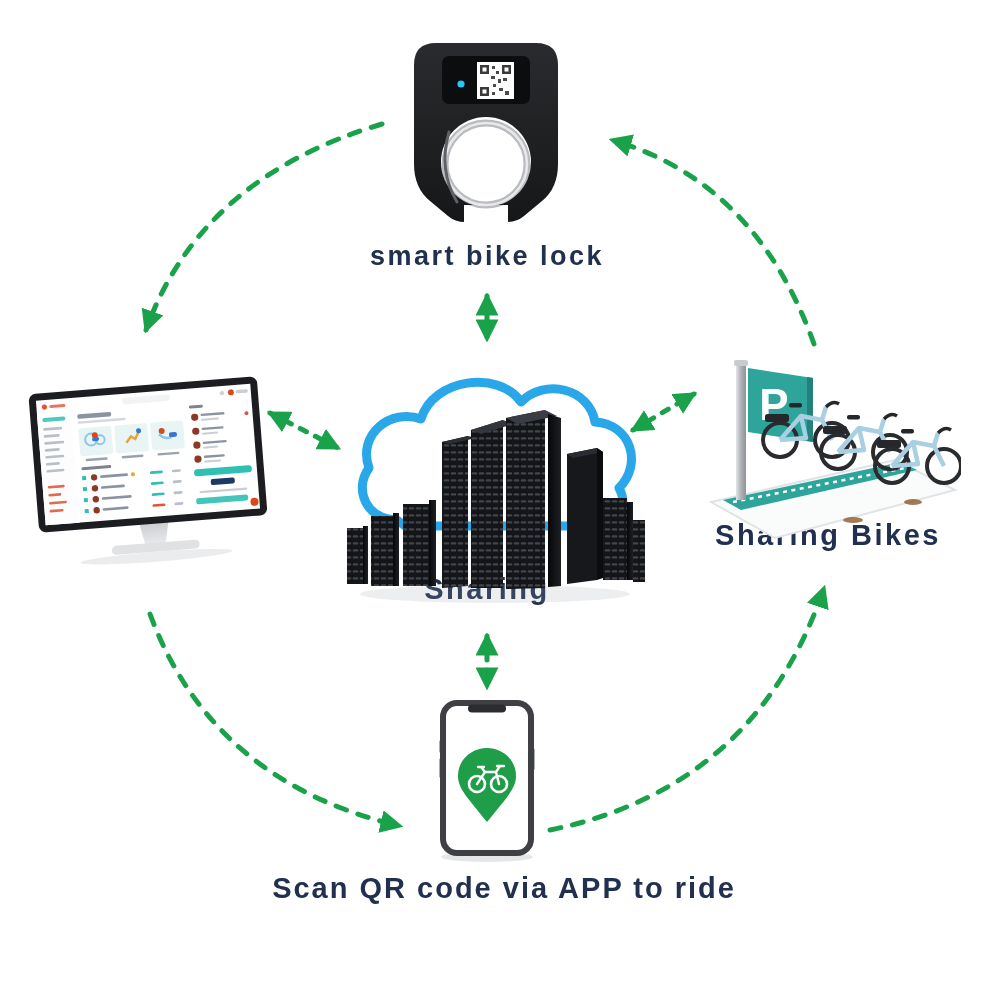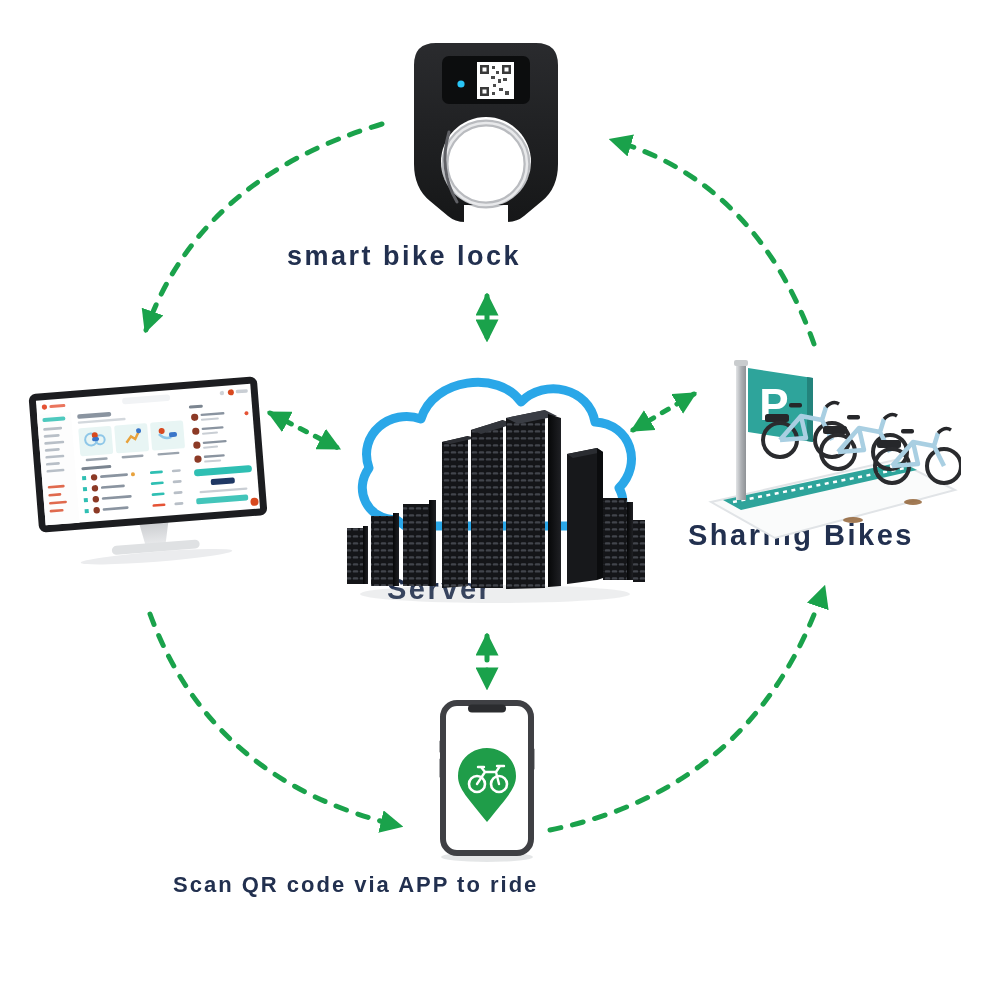--- a/index.html
+++ b/index.html
@@ -2,28 +2,28 @@
 <html><head>
 <meta charset="utf-8">
 <style>
   html,body{margin:0;padding:0;background:#ffffff;}
   .canvas{
     position:relative;width:1000px;height:1000px;background:#ffffff;overflow:hidden;
     font-family:"Liberation Sans","DejaVu Sans",sans-serif;
   }
   .node{position:absolute;}
   .label{
-    position:absolute;color:#22304f;font-weight:700;
+    position:absolute;color:#22304f;font-weight:700;text-align:center;
     letter-spacing:2.5px;white-space:nowrap;
   }
   .lbl-lock{left:287px;top:241px;width:400px;font-size:27px;}
   .lbl-backend{left:52px;top:556px;width:200px;font-size:29px;}
   .lbl-server{left:387px;top:573px;width:200px;font-size:29px;}
   .lbl-bikes{left:688px;top:519px;width:280px;font-size:29px;}
-  .lbl-app{left:173px;top:872px;width:600px;font-size:22px;letter-spacing:2px;}
+  .lbl-app{left:204px;top:872px;width:600px;font-size:29px;letter-spacing:2px;}
   .arrow-layer{position:absolute;left:0;top:0;z-index:1;}
   .node svg{display:block;}
   .monitor-wrap{transform:rotate(-4.5deg);transform-origin:50% 50%;}
 </style>
 </head>
 <body>
 
 <div class="canvas">
 
   <svg class="arrow-layer" width="1000" height="1000" viewBox="0 0 1000 1000">
@@ -244,21 +244,21 @@
         <polygon points="252,90 258,94 258,220 252,222" fill="#0b0c0e"></polygon>
       </g>
 
       <g>
         <rect x="258" y="140" width="24" height="82" fill="url(#vents)"></rect>
         <rect x="282" y="144" width="6" height="78" fill="url(#rackSide)"></rect>
         <rect x="288" y="162" width="12" height="62" fill="url(#vents)"></rect>
       </g>
     </svg>
   </div>
-  <div class="label lbl-server">Server</div>
+  <div class="label lbl-server">Sharing</div>
 
   <div class="node" style="left:703px;top:350px;z-index:2;">
     <svg width="258" height="212" viewBox="0 0 258 212">
       <defs>
         <linearGradient id="poleG" x1="0" y1="0" x2="1" y2="0">
           <stop offset="0" stop-color="#e2e4e6"></stop>
             <stop offset="0.5" stop-color="#aeb1b5"></stop>
             <stop offset="1" stop-color="#8f9296"></stop>
         </linearGradient>
         <g id="bike">

